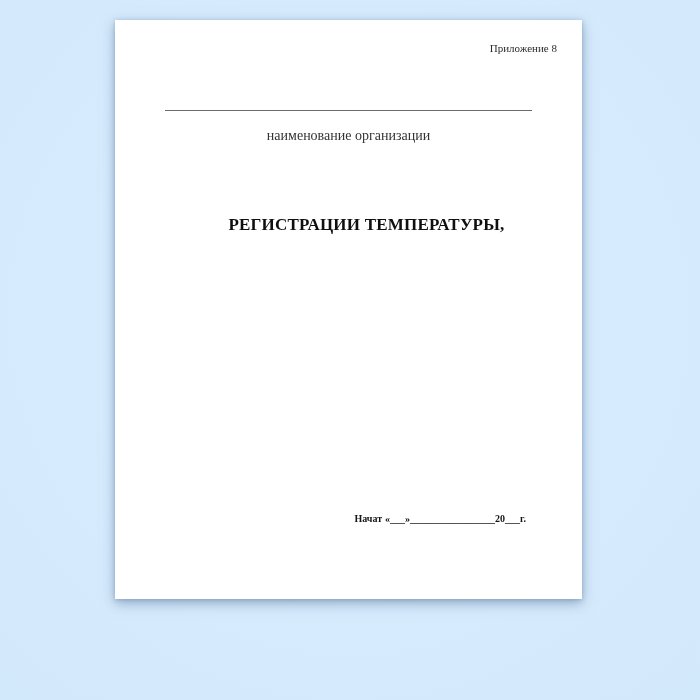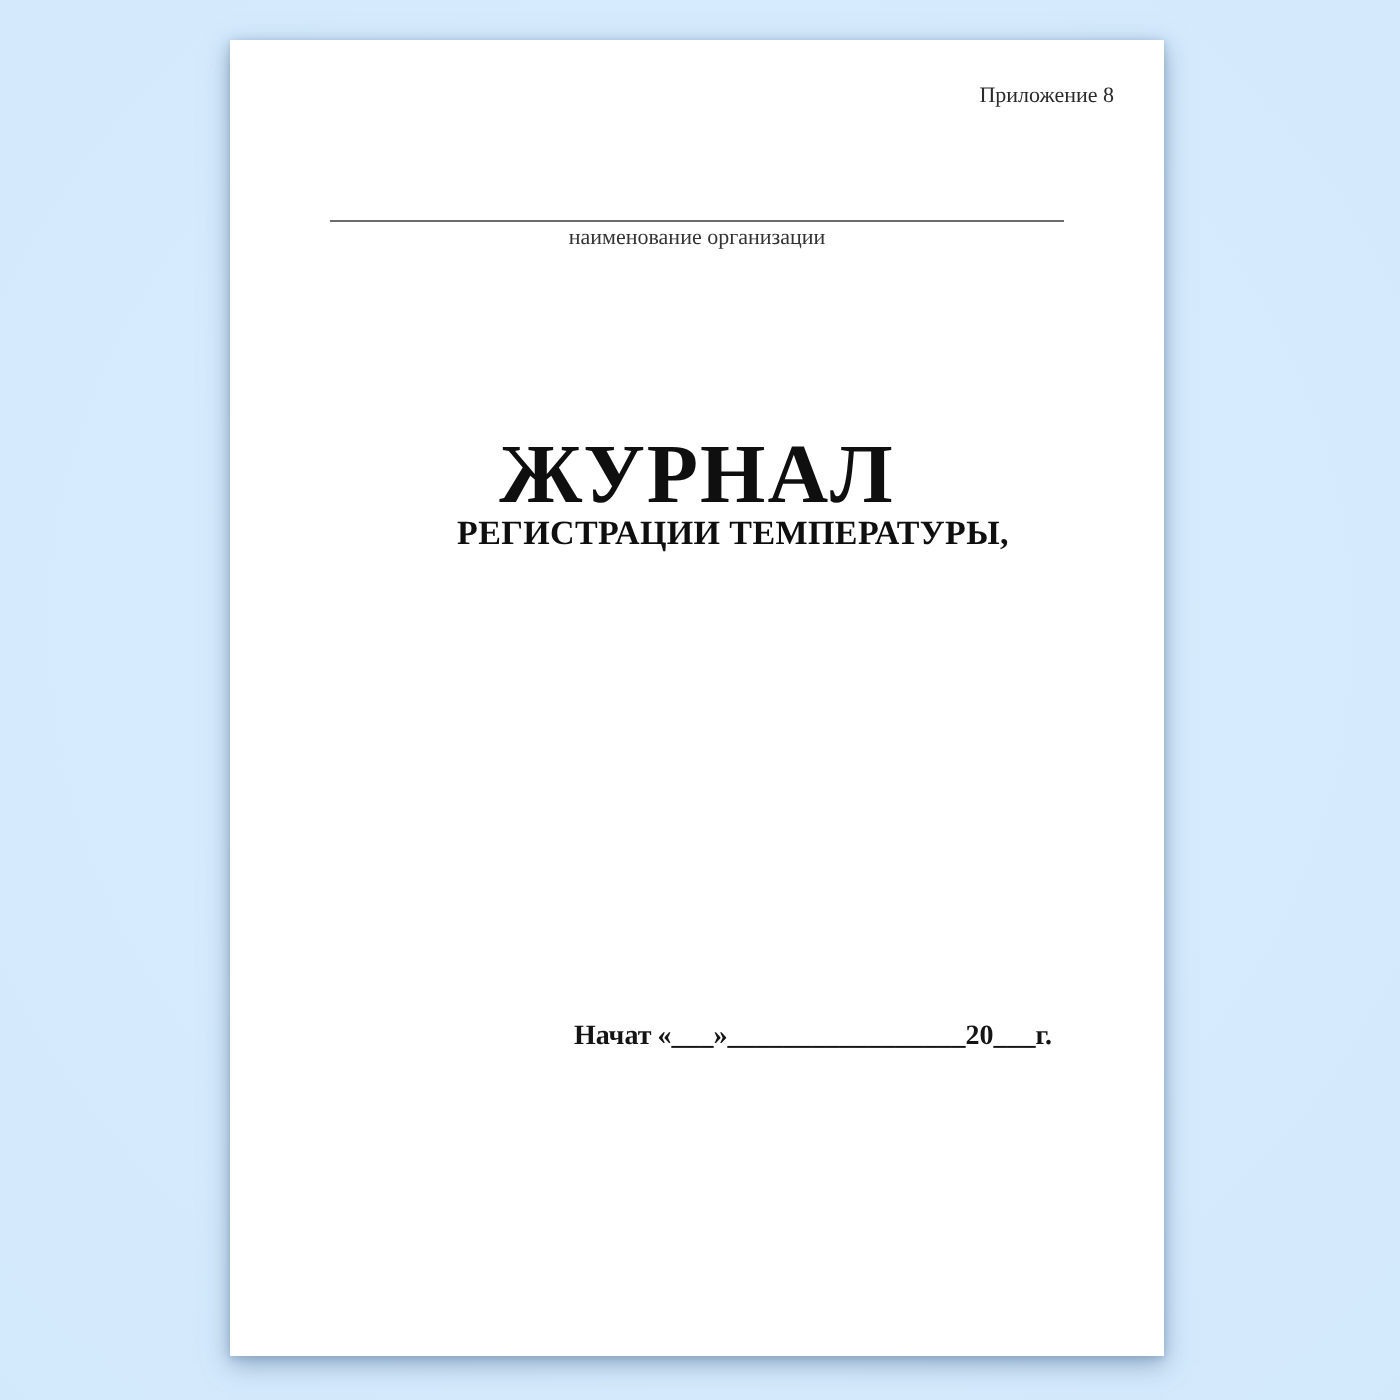--- a/index.html
+++ b/index.html
@@ -17,21 +17,21 @@
     position: relative;
     width: 700px;
     height: 700px;
     background: radial-gradient(circle at 50% 45%, #d9edfe 0%, #d5eafc 70%, #d2e8fb 100%);
   }
   .paper {
     position: absolute;
     left: 115px;
     top: 20px;
     width: 467px;
-    height: 658px;
+    height: 579px;
     background: #ffffff;
     box-shadow: 0 4px 12px rgba(108, 138, 174, 0.65), 0 1px 4px rgba(108, 138, 174, 0.45);
     color: #1c1c1c;
   }
   .appendix {
     position: absolute;
     top: 23px;
     right: 25px;
     font-size: 11px;
     line-height: 1;
@@ -42,22 +42,22 @@
     top: 0;
     left: 50px;
     width: 367px;
     text-align: center;
   }
   .org-line {
     height: 90px;
     border-bottom: 1px solid #6b6b6b;
   }
   .org-caption {
-    margin-top: 3px;
-    font-size: 11px;
+    margin-top: 19px;
+    font-size: 14px;
     line-height: 11px;
     color: #333333;
   }
   .title-block {
     position: absolute;
     top: 197px;
     left: 0;
     width: 467px;
     text-align: center;
     color: #0f0f0f;
@@ -78,21 +78,21 @@
   }
   .subtitle.first {
     margin-top: -2px;
     margin-left: 36px;
   }
   .dates {
     position: absolute;
     top: 488px;
     right: 56px;
     text-align: right;
-    font-size: 14px;
+    font-size: 10px;
     font-weight: bold;
     color: #141414;
   }
   .date-row {
     line-height: 22px;
     white-space: nowrap;
   }
   .date-row .lbl {
     margin-right: 3px;
   }
@@ -104,21 +104,20 @@
   <div class="paper">
 
     <div class="appendix">Приложение 8</div>
 
     <div class="org-block">
       <div class="org-line"></div>
       <div class="org-caption">наименование организации</div>
     </div>
 
     <div class="title-block">
-      <div class="title">ЖУРНАЛ</div>
       <div class="subtitle first">РЕГИСТРАЦИИ ТЕМПЕРАТУРЫ,</div>
     </div>
 
     <div class="dates">
       <div class="date-row">
         <span class="lbl">Начат</span><span>«___»</span><span>_________________</span><span>20</span><span>___</span><span>г.</span>
       </div>
     </div>
 
   </div>

